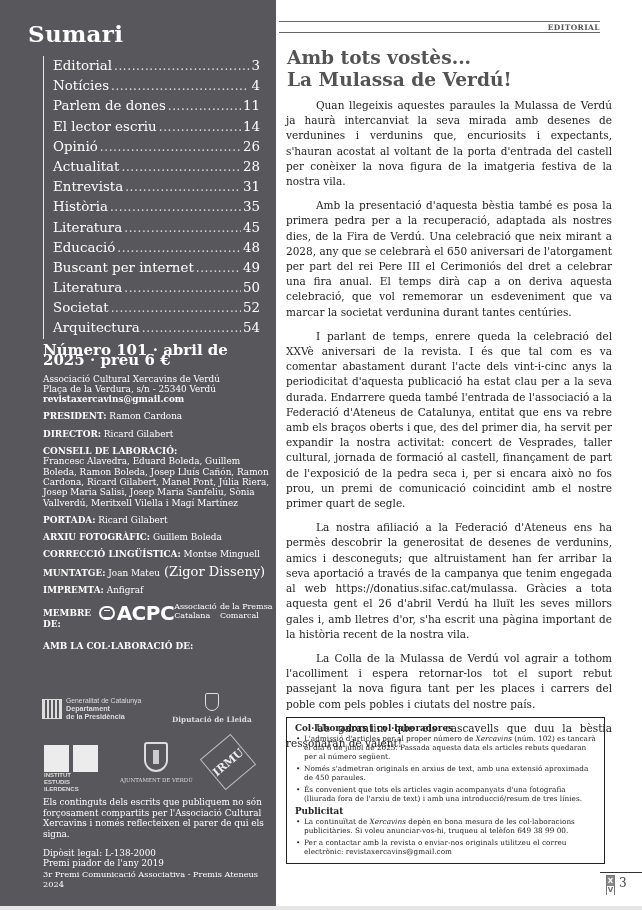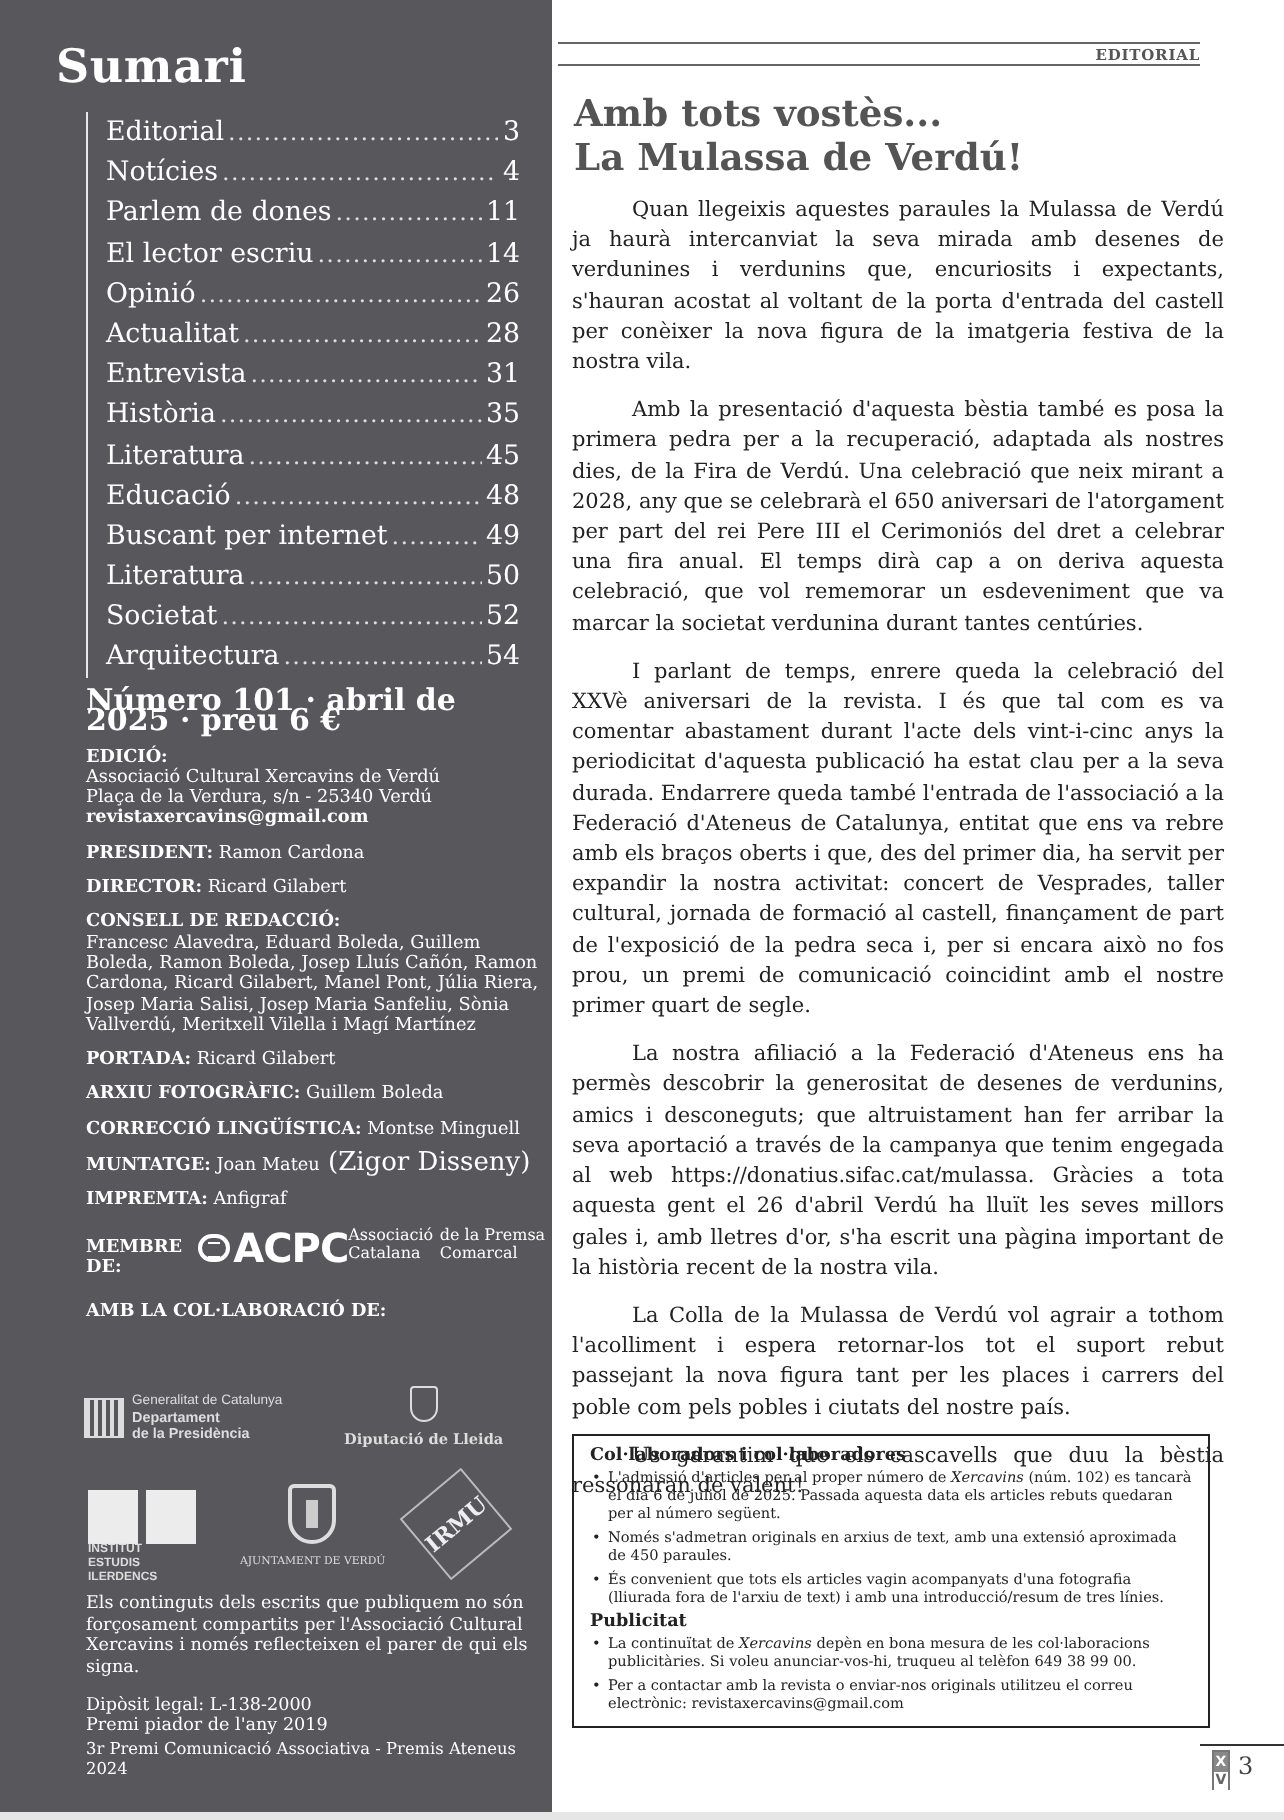--- a/index.html
+++ b/index.html
@@ -146,29 +146,28 @@
     <div class="toc-item">
         <span class="lbl">Arquitectura</span>
         <span class="dots"></span>
         <span class="pg">54</span>
       </div>
   </div>
 
   <div class="credits">
     <div class="issue">Número 101 · abril de 2025 · preu 6 €</div>
     <div class="blk">
-      <div><b>EDICIÓ:</b></div>
       <div>Associació Cultural Xercavins de Verdú</div>
       <div>Plaça de la Verdura, s/n - 25340 Verdú</div>
       <div><b>revistaxercavins@gmail.com</b></div>
     </div>
     <div class="blk"><b>PRESIDENT:</b><span> Ramon Cardona</span></div>
     <div class="blk"><b>DIRECTOR:</b><span> Ricard Gilabert</span></div>
     <div class="blk">
-        <div><b>CONSELL DE REDACCIÓ:</b></div>
+        <div><b>CONSELL DE LABORACIÓ:</b></div>
         <div>Francesc Alavedra, Eduard Boleda, Guillem Boleda, Ramon Boleda, Josep Lluís Cañón, Ramon Cardona, Ricard Gilabert, Manel Pont, Júlia Riera, Josep Maria Salisi, Josep Maria Sanfeliu, Sònia Vallverdú, Meritxell Vilella i Magí Martínez</div>
       </div>
     <div class="blk"><b>PORTADA:</b><span> Ricard Gilabert</span></div>
     <div class="blk"><b>ARXIU FOTOGRÀFIC:</b><span> Guillem Boleda</span></div>
     <div class="blk"><b>CORRECCIÓ LINGÜÍSTICA:</b><span> Montse Minguell</span></div>
     <div class="blk"><b>MUNTATGE:</b><span> Joan Mateu</span><span class="small"> (Zigor Disseny)</span></div>
     <div class="blk"><b>IMPREMTA:</b><span> Anfigraf</span></div>
     <div class="membre">
       <b class="mlabel">MEMBRE DE:</b>
       <div class="acpc">

